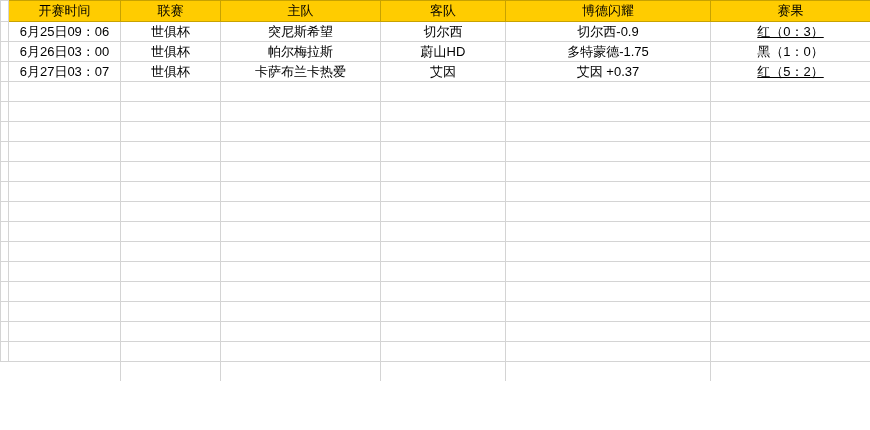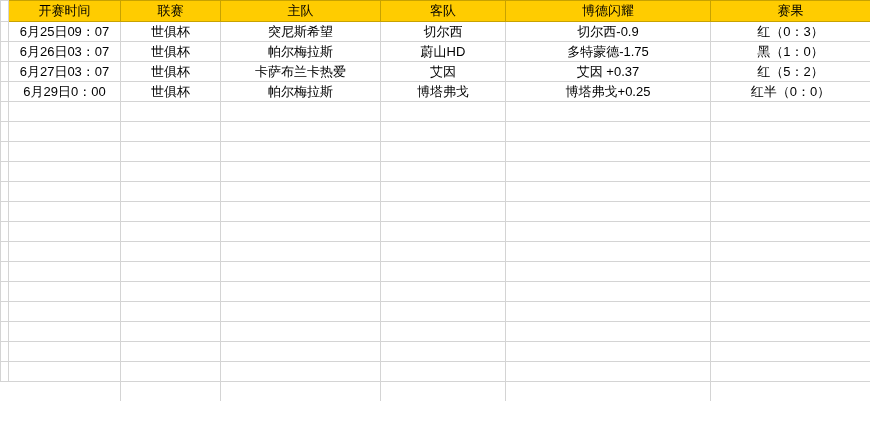--- a/index.html
+++ b/index.html
@@ -52,21 +52,21 @@
     border: 1px solid #c8a200;
   }
   tr.header-row td.rowhdr {
     background: #ffffff;
     border: 1px solid #d4d4d4;
   }
   td.rowhdr {
     background: #ffffff;
     border: 1px solid #d4d4d4;
   }
-  td.red   { color: #ff0000; }
+  td.red   { color: #ff0000; text-decoration: underline; }
   td.black { color: #000000; }
 
   tr.gaprow td {
     border-left: 1px solid #d4d4d4;
     border-right: 1px solid #d4d4d4;
     border-top: 1px solid #ffffff;
     border-bottom: 1px solid #ffffff;
   }
   tr.gaprow td.rowhdr {
     border: 1px solid #ffffff;
@@ -91,56 +91,47 @@
           <td class="rowhdr"></td>
           <td>开赛时间</td>
           <td>联赛</td>
           <td>主队</td>
           <td>客队</td>
           <td>博德闪耀</td>
           <td>赛果</td>
         </tr>
         <tr>
           <td class="rowhdr"></td>
-          <td>6月25日09：07</td>
+          <td>6月25日09：06</td>
           <td>世俱杯</td>
           <td>突尼斯希望</td>
           <td>切尔西</td>
           <td>切尔西-0.9</td>
           <td class="red">红（0：3）</td>
         </tr>
         <tr>
           <td class="rowhdr"></td>
-          <td>6月26日03：07</td>
+          <td>6月26日03：00</td>
           <td>世俱杯</td>
           <td>帕尔梅拉斯</td>
           <td>蔚山HD</td>
           <td>多特蒙德-1.75</td>
           <td class="black">黑（1：0）</td>
         </tr>
         <tr>
           <td class="rowhdr"></td>
           <td>6月27日03：07</td>
           <td>世俱杯</td>
           <td>卡萨布兰卡热爱</td>
           <td>艾因</td>
           <td>艾因 +0.37</td>
           <td class="red">红（5：2）</td>
         </tr>
         <tr>
           <td class="rowhdr"></td>
-          <td>6月29日0：00</td>
-          <td>世俱杯</td>
-          <td>帕尔梅拉斯</td>
-          <td>博塔弗戈</td>
-          <td>博塔弗戈+0.25</td>
-          <td class="red">红半（0：0）</td>
-        </tr>
-        <tr>
-          <td class="rowhdr"></td>
           <td></td>
           <td></td>
           <td></td>
           <td></td>
           <td></td>
           <td></td>
         </tr>
         <tr>
           <td class="rowhdr"></td>
           <td></td>

